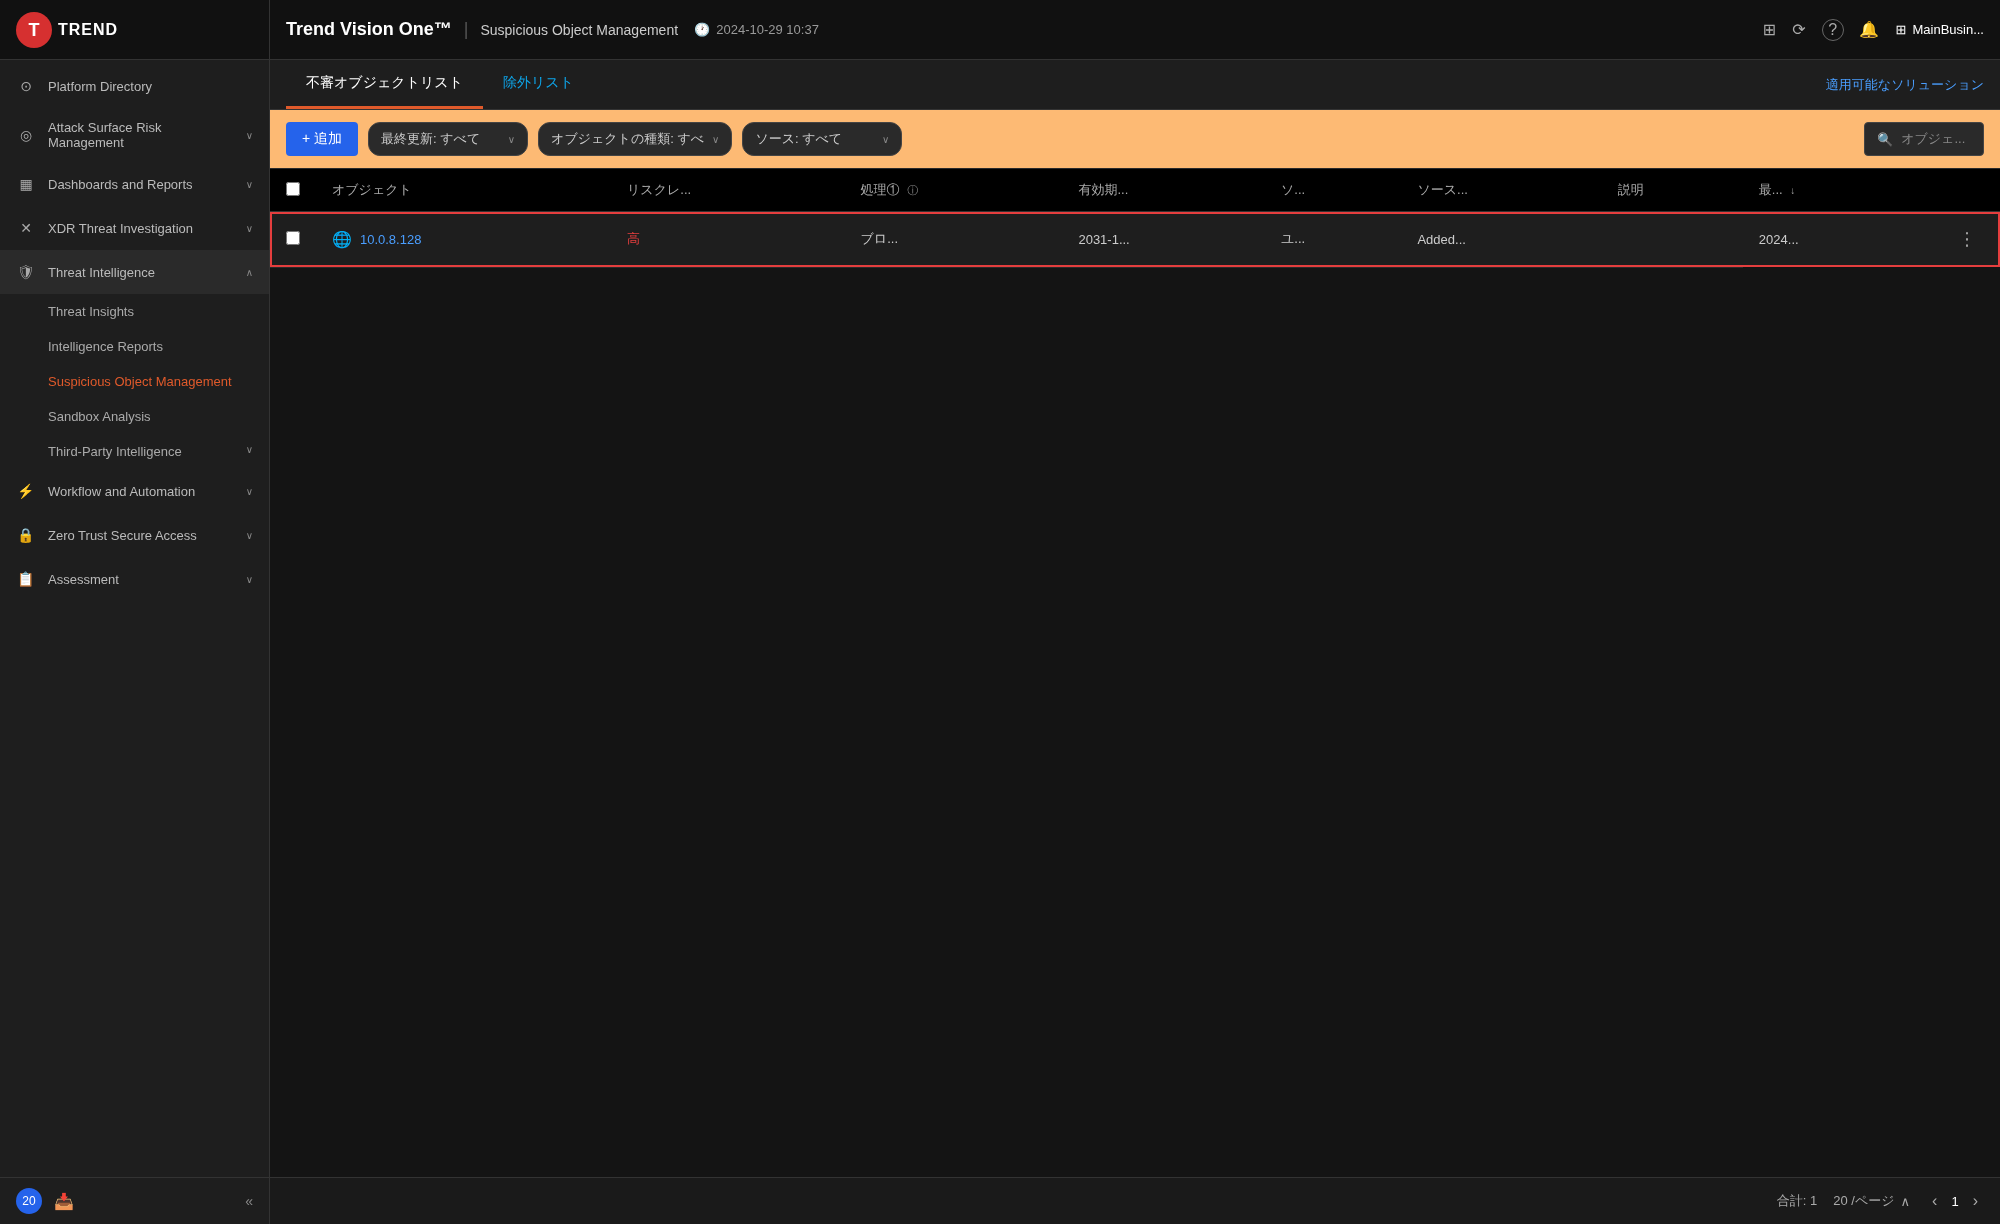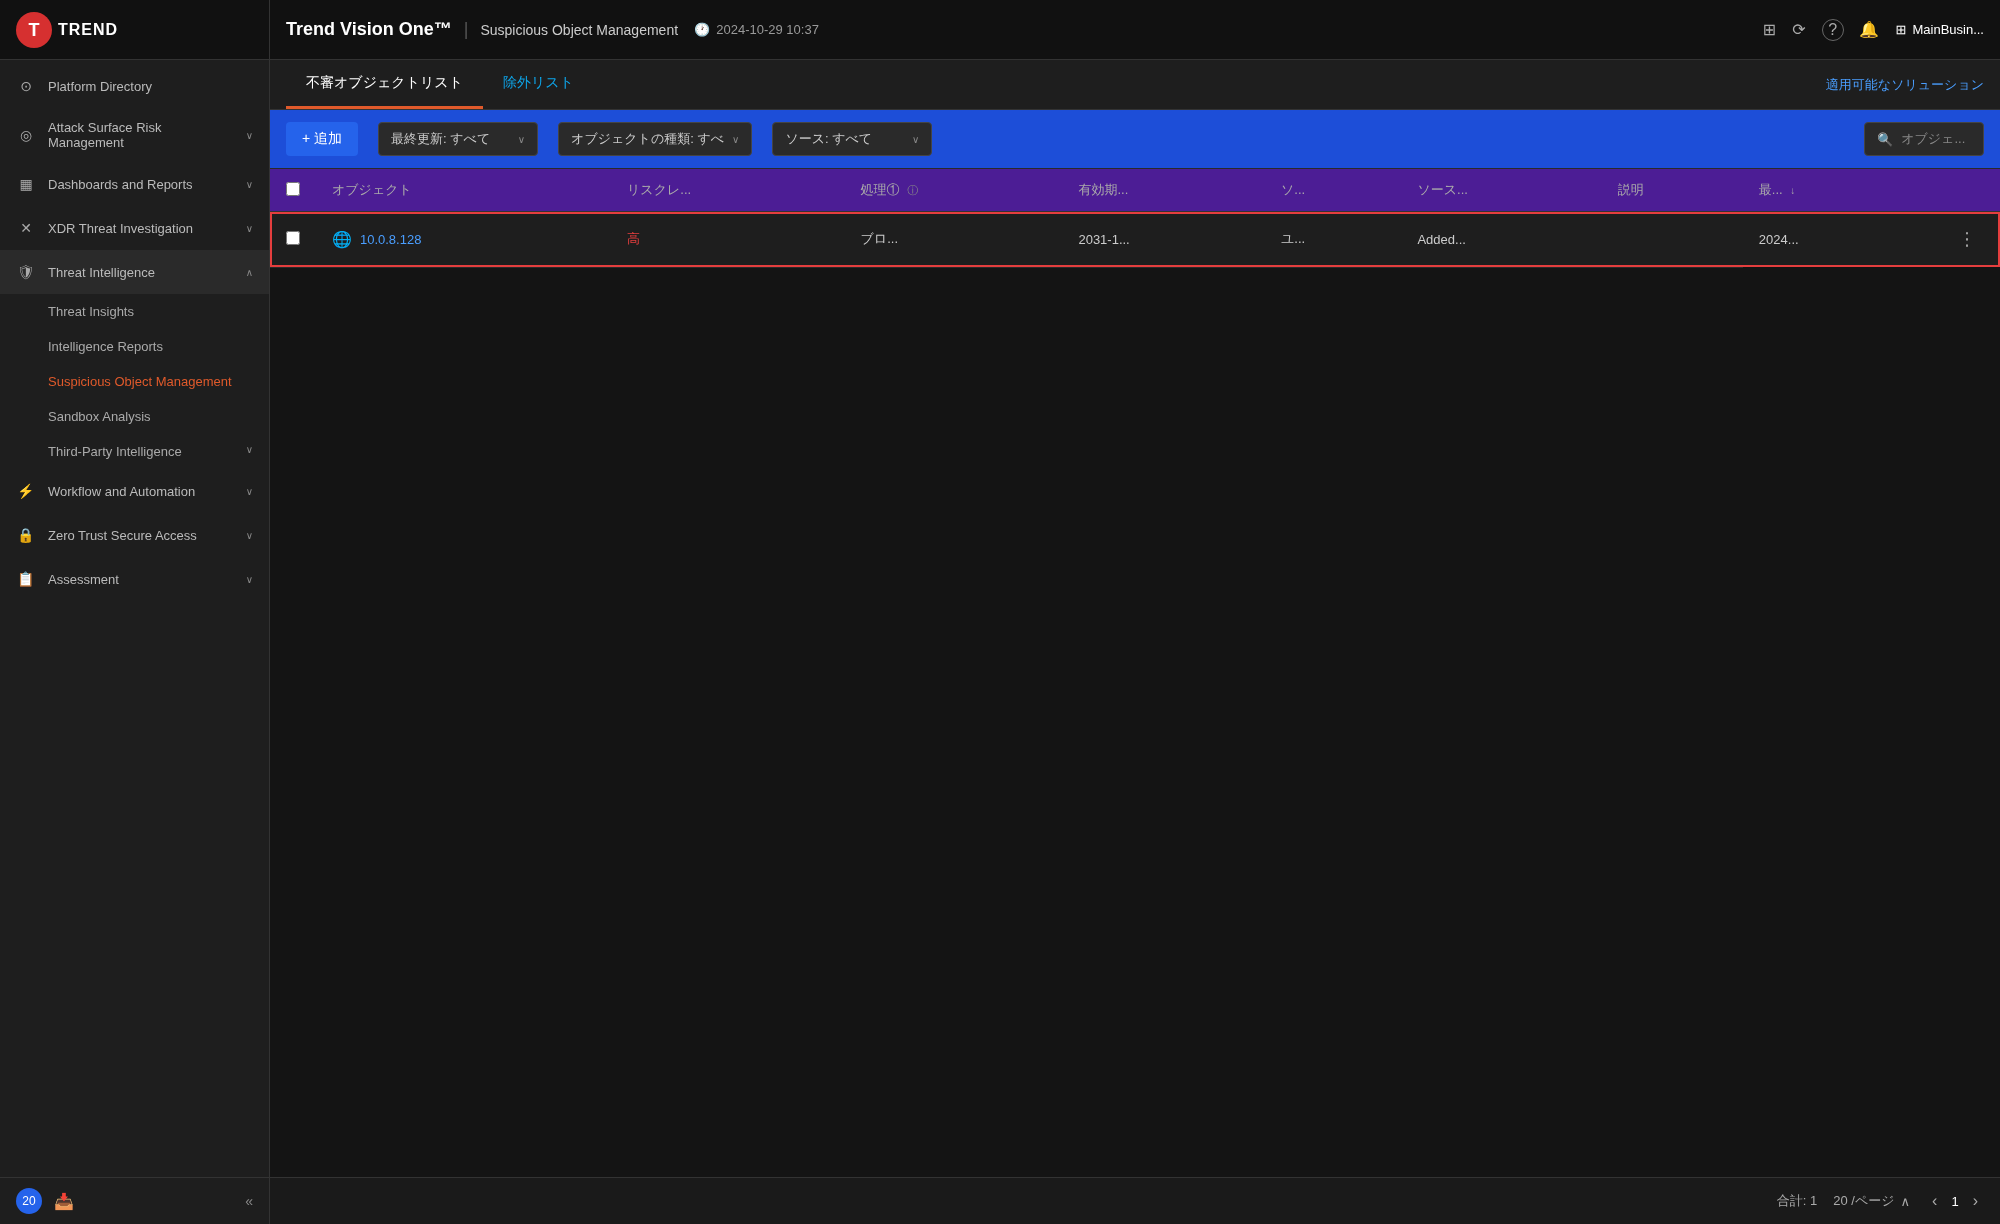--- a/index.html
+++ b/index.html
@@ -210,23 +210,23 @@
       color: #4a9eff;
       font-size: 13px;
       cursor: pointer;
       margin-left: 12px;
     }
 
     
     .toolbar {
       display: flex;
       align-items: flex-end;
-      gap: 20px;
+      gap: 10px;
       padding: 12px 16px;
-      background: #1d4ed8;
+      background: #fdba74;
       border-bottom: 1px solid #2a2a2a;
     }
 
     .btn-add {
       background: #2563eb;
       color: #fff;
       border: none;
       border-radius: 4px;
       padding: 8px 16px;
       cursor: pointer;
@@ -234,21 +234,21 @@
       align-items: center;
       gap: 6px;
       font-size: 14px;
       font-weight: 500;
     }
 
     .dropdown-btn {
       background: #2a2a2a;
       color: #ccc;
       border: 1px solid #444;
-      border-radius: 4px;
+      border-radius: 12px;
       padding: 7px 12px;
       cursor: pointer;
       display: flex;
       align-items: center;
       gap: 8px;
       font-size: 13px;
       min-width: 160px;
     }
 
     .dropdown-chevron { font-size: 10px; color: #888; margin-left: auto; }
@@ -282,21 +282,21 @@
     thead tr {
       border-bottom: 1px solid #333;
     }
 
     th {
       text-align: left;
       padding: 12px 16px;
       color: #aaa;
       font-weight: 500;
       font-size: 13px;
-      background: #4c1d95;
+      background: #000000;
       white-space: nowrap;
     }
 
     th.sortable {
       cursor: pointer;
     }
 
     td {
       padding: 12px 16px;
       font-size: 13px;

